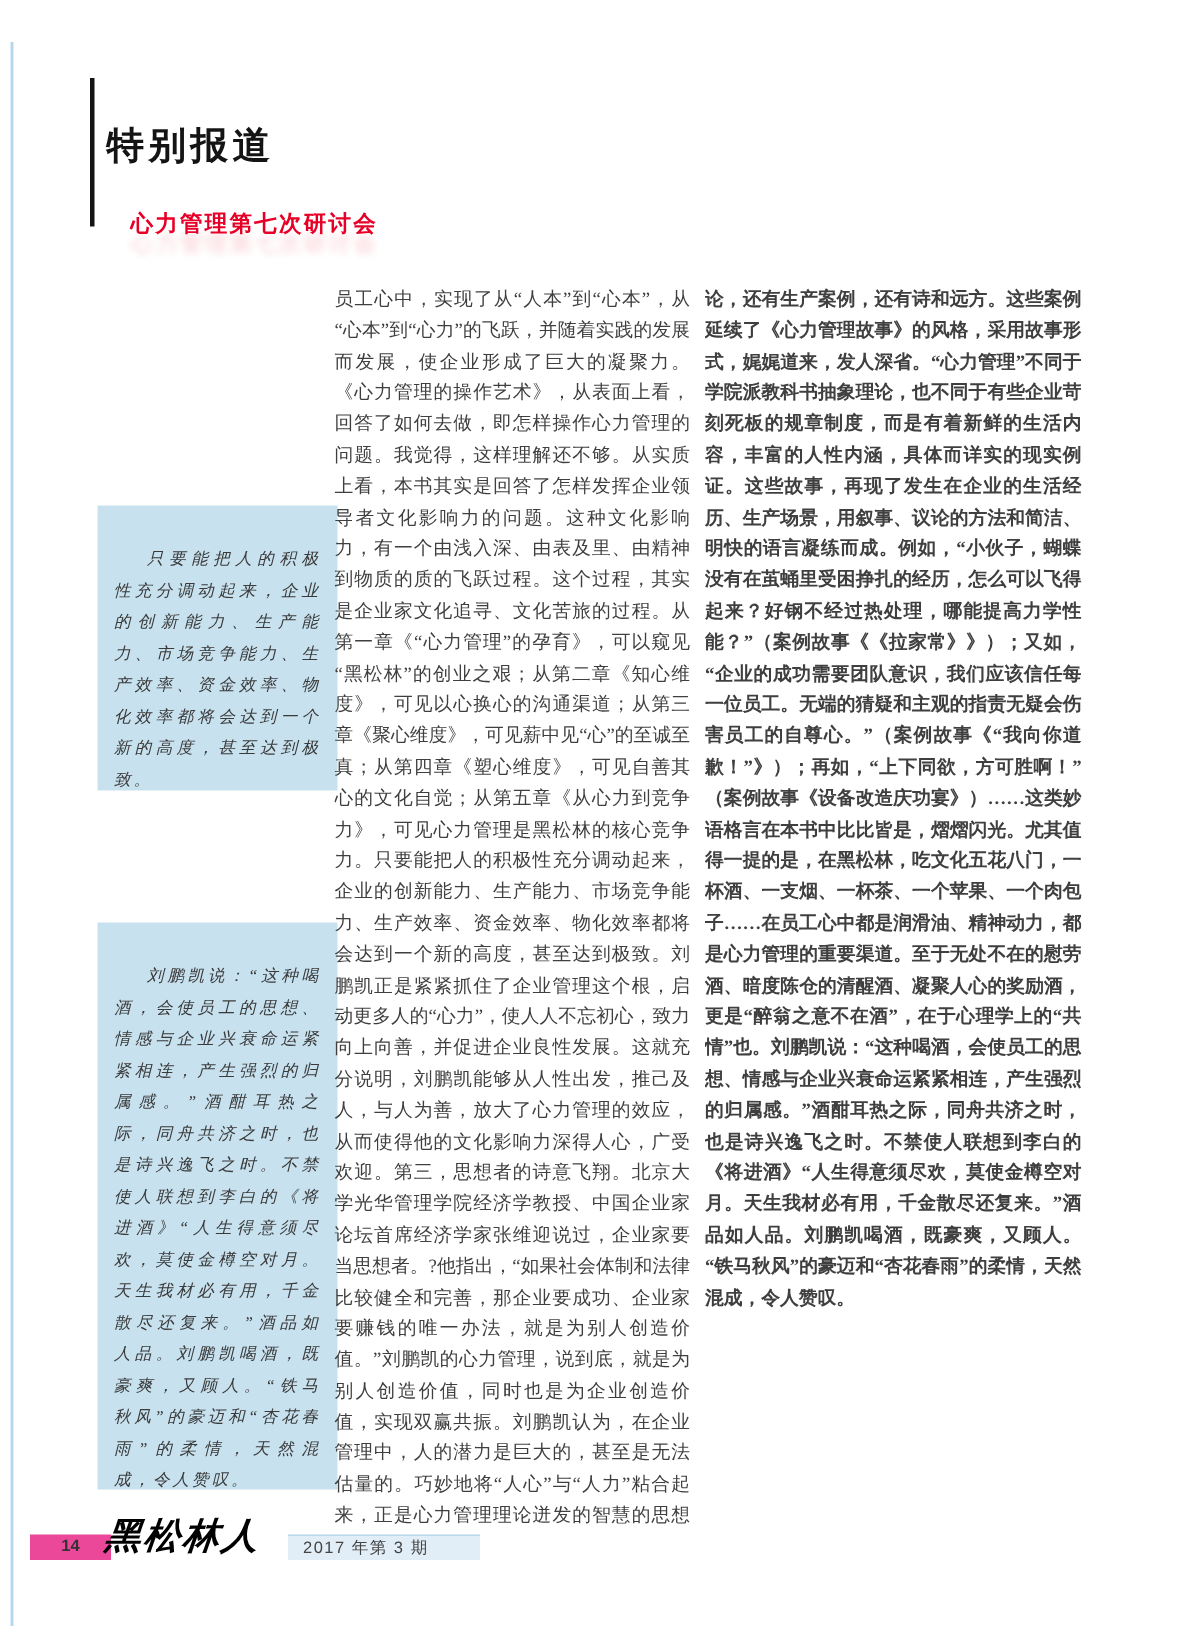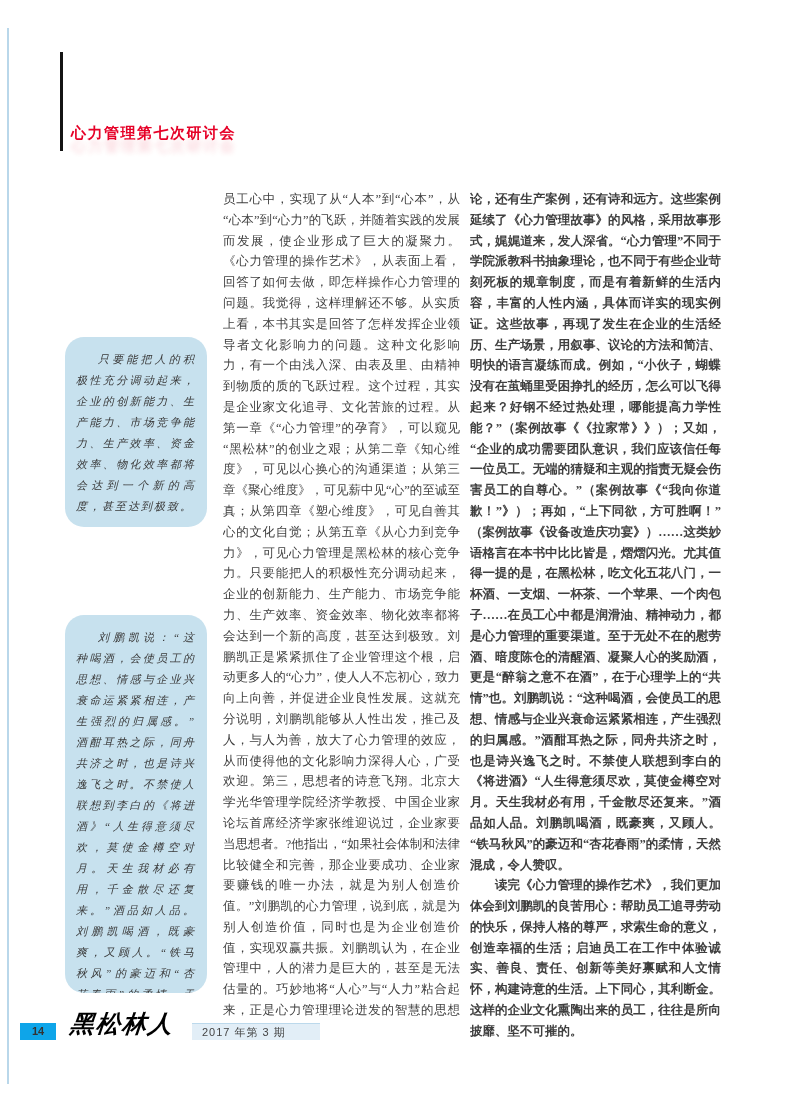--- a/index.html
+++ b/index.html
@@ -10,49 +10,49 @@
   
   .edge-line{position:absolute;left:7px;top:28px;width:2px;height:1056px;background:#b9d7ea;}
   .header-rule{position:absolute;left:60px;top:52px;width:3px;height:99px;background:#141414;}
   
   .section-title{
     position:absolute;left:71px;top:80px;margin:0;
     font-family:"Liberation Sans",sans-serif;font-size:25px;font-weight:700;
     color:#141414;letter-spacing:3px;
   }
   .article-subtitle{
-    position:absolute;left:71px;top:124px;margin:0;
+    position:absolute;left:71px;top:124px;margin:16px;
     font-family:"Liberation Sans",sans-serif;font-size:15px;font-weight:700;
     color:#e60027;letter-spacing:1.5px;
     text-shadow:0 13px 5px rgba(230,0,39,0.14);
   }
   
   .pull-quote{
-    position:absolute;left:65px;width:142px;background:#c7e1ee;
-    box-sizing:border-box;padding:12px 11px;
+    position:absolute;left:65px;width:160px;background:#c7e1ee;
+    box-sizing:border-box;padding:26px 11px;
     font-family:"Liberation Serif",serif;font-style:italic;
     font-size:11px;line-height:21px;letter-spacing:2px;color:#3a3a3a;
-    text-align:justify;overflow:hidden;border-radius:19px;
+    text-align:justify;overflow:hidden;
   }
   .pull-quote p{margin:0;text-indent:2em;}
   #quote1{top:337px;height:190px;}
   #quote2{top:615px;height:378px;}
   
   .col{
     position:absolute;top:189px;text-align:justify;
     font-size:12.5px;line-height:20.8px;color:#3f3f3f;overflow:hidden;
   }
   .col p{margin:0;}
   .col p.indent{text-indent:2em;}
   #col-middle{left:223px;width:237px;height:834px;}
   #col-right{left:470px;width:251px;height:862px;font-weight:bold;}
   
   .footer-page-number{
-    position:absolute;left:20px;top:1023px;width:36px;height:17px;
-    background:#0ea5e9;font-family:"Liberation Sans",sans-serif;
+    position:absolute;left:20px;top:1023px;width:54px;height:17px;
+    background:#ec4899;font-family:"Liberation Sans",sans-serif;
     font-size:11px;font-weight:700;color:#333;text-align:center;line-height:17px;
   }
   .footer-logo{
     position:absolute;left:70px;top:1008px;
     font-family:"Liberation Serif",serif;font-style:italic;font-weight:700;
     font-size:24px;color:#000;letter-spacing:2px;transform:skewX(-6deg);
   }
   .footer-issue{
     position:absolute;left:192px;top:1023px;width:128px;height:17px;
     background:#e2eef7;border-top:1px solid #bcd9ec;box-sizing:border-box;
@@ -61,36 +61,36 @@
   }
 </style>
 </head>
 <body>
 
 <div class="page">
 
   <div class="edge-line"></div>
 
   <div class="header-rule"></div>
+  <h1 class="section-title">特别报道</h1>
   <h2 class="article-subtitle">心力管理第七次研讨会</h2>
 
   <aside class="pull-quote" id="quote1">
     <p>只要能把人的积极性充分调动起来，企业的创新能力、生产能力、市场竞争能力、生产效率、资金效率、物化效率都将会达到一个新的高度，甚至达到极致。</p>
   </aside>
 
   <aside class="pull-quote" id="quote2">
     <p>刘鹏凯说：“这种喝酒，会使员工的思想、情感与企业兴衰命运紧紧相连，产生强烈的归属感。”酒酣耳热之际，同舟共济之时，也是诗兴逸飞之时。不禁使人联想到李白的《将进酒》“人生得意须尽欢，莫使金樽空对月。天生我材必有用，千金散尽还复来。”酒品如人品。刘鹏凯喝酒，既豪爽，又顾人。“铁马秋风”的豪迈和“杏花春雨”的柔情，天然混成，令人赞叹。</p>
   </aside>
 
   <div class="col" id="col-middle">
     <p>员工心中，实现了从“人本”到“心本”，从“心本”到“心力”的飞跃，并随着实践的发展而发展，使企业形成了巨大的凝聚力。《心力管理的操作艺术》，从表面上看，回答了如何去做，即怎样操作心力管理的问题。我觉得，这样理解还不够。从实质上看，本书其实是回答了怎样发挥企业领导者文化影响力的问题。这种文化影响力，有一个由浅入深、由表及里、由精神到物质的质的飞跃过程。这个过程，其实是企业家文化追寻、文化苦旅的过程。从第一章《“心力管理”的孕育》，可以窥见“黑松林”的创业之艰；从第二章《知心维度》，可见以心换心的沟通渠道；从第三章《聚心维度》，可见薪中见“心”的至诚至真；从第四章《塑心维度》，可见自善其心的文化自觉；从第五章《从心力到竞争力》，可见心力管理是黑松林的核心竞争力。只要能把人的积极性充分调动起来，企业的创新能力、生产能力、市场竞争能力、生产效率、资金效率、物化效率都将会达到一个新的高度，甚至达到极致。刘鹏凯正是紧紧抓住了企业管理这个根，启动更多人的“心力”，使人人不忘初心，致力向上向善，并促进企业良性发展。这就充分说明，刘鹏凯能够从人性出发，推己及人，与人为善，放大了心力管理的效应，从而使得他的文化影响力深得人心，广受欢迎。第三，思想者的诗意飞翔。北京大学光华管理学院经济学教授、中国企业家论坛首席经济学家张维迎说过，企业家要当思想者。?他指出，“如果社会体制和法律比较健全和完善，那企业要成功、企业家要赚钱的唯一办法，就是为别人创造价值。”刘鹏凯的心力管理，说到底，就是为别人创造价值，同时也是为企业创造价值，实现双赢共振。刘鹏凯认为，在企业管理中，人的潜力是巨大的，甚至是无法估量的。巧妙地将“人心”与“人力”粘合起来，正是心力管理理论迸发的智慧的思想火花。刘鹏凯是一位善于思考的成功企业家，又是一位勤奋好学的多产作家。作为董事长，他情系全厂职工，感情从肺腑中流出。作为作家，他善于从日常管理中发现故事，又善于从平凡故事中提炼感悟。在《心力管理的操作艺术》中，不仅有管理理</p>
   </div>
 
   <div class="col" id="col-right">
     <p>论，还有生产案例，还有诗和远方。这些案例延续了《心力管理故事》的风格，采用故事形式，娓娓道来，发人深省。“心力管理”不同于学院派教科书抽象理论，也不同于有些企业苛刻死板的规章制度，而是有着新鲜的生活内容，丰富的人性内涵，具体而详实的现实例证。这些故事，再现了发生在企业的生活经历、生产场景，用叙事、议论的方法和简洁、明快的语言凝练而成。例如，“小伙子，蝴蝶没有在茧蛹里受困挣扎的经历，怎么可以飞得起来？好钢不经过热处理，哪能提高力学性能？”（案例故事《《拉家常》》）；又如，“企业的成功需要团队意识，我们应该信任每一位员工。无端的猜疑和主观的指责无疑会伤害员工的自尊心。”（案例故事《“我向你道歉！”》）；再如，“上下同欲，方可胜啊！”（案例故事《设备改造庆功宴》）……这类妙语格言在本书中比比皆是，熠熠闪光。尤其值得一提的是，在黑松林，吃文化五花八门，一杯酒、一支烟、一杯茶、一个苹果、一个肉包子……在员工心中都是润滑油、精神动力，都是心力管理的重要渠道。至于无处不在的慰劳酒、暗度陈仓的清醒酒、凝聚人心的奖励酒，更是“醉翁之意不在酒”，在于心理学上的“共情”也。刘鹏凯说：“这种喝酒，会使员工的思想、情感与企业兴衰命运紧紧相连，产生强烈的归属感。”酒酣耳热之际，同舟共济之时，也是诗兴逸飞之时。不禁使人联想到李白的《将进酒》“人生得意须尽欢，莫使金樽空对月。天生我材必有用，千金散尽还复来。”酒品如人品。刘鹏凯喝酒，既豪爽，又顾人。“铁马秋风”的豪迈和“杏花春雨”的柔情，天然混成，令人赞叹。</p>
-    <p class="indent">读完《心力管理的操作艺术》，我们更加体会到刘鹏凯的良苦用心：帮助员工追寻劳动的快乐，保持人格的尊严，求索生命的意义，创造幸福的生活；启迪员工在工作中体验诚实、善良、责任、创新等美好禀赋和人文情怀，构建诗意的生活。上下同心，其利断金。这样的企业文化熏陶出来的员工，往往是所向披靡、坚不可摧的。</p>
   </div>
 
   <div class="footer-page-number">14</div>
   <div class="footer-logo">黑松林人</div>
   <div class="footer-issue">2017 年第 3 期</div>
 
 </div>
 
 </body></html>

